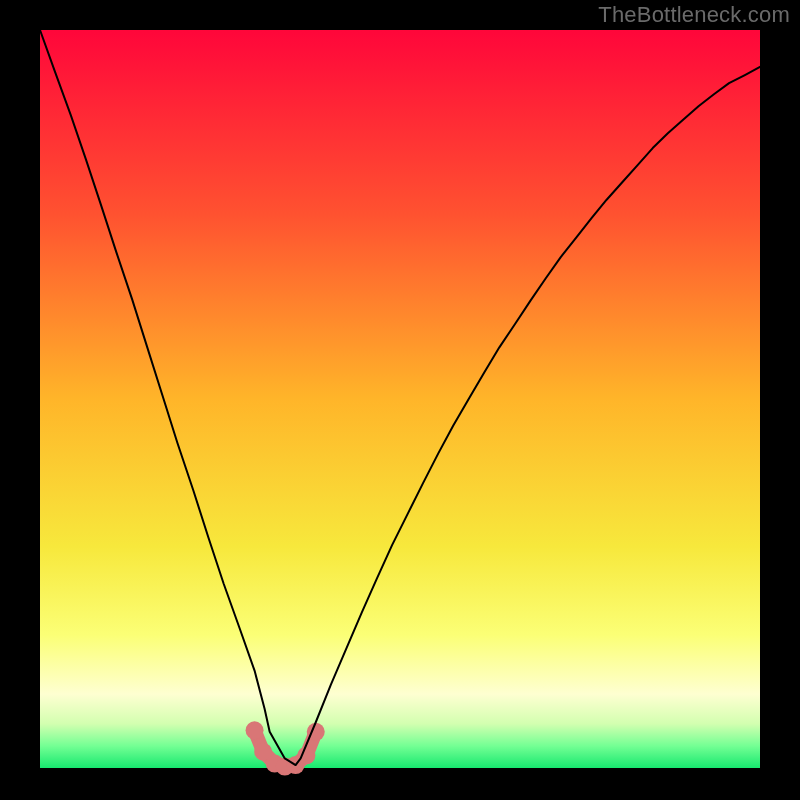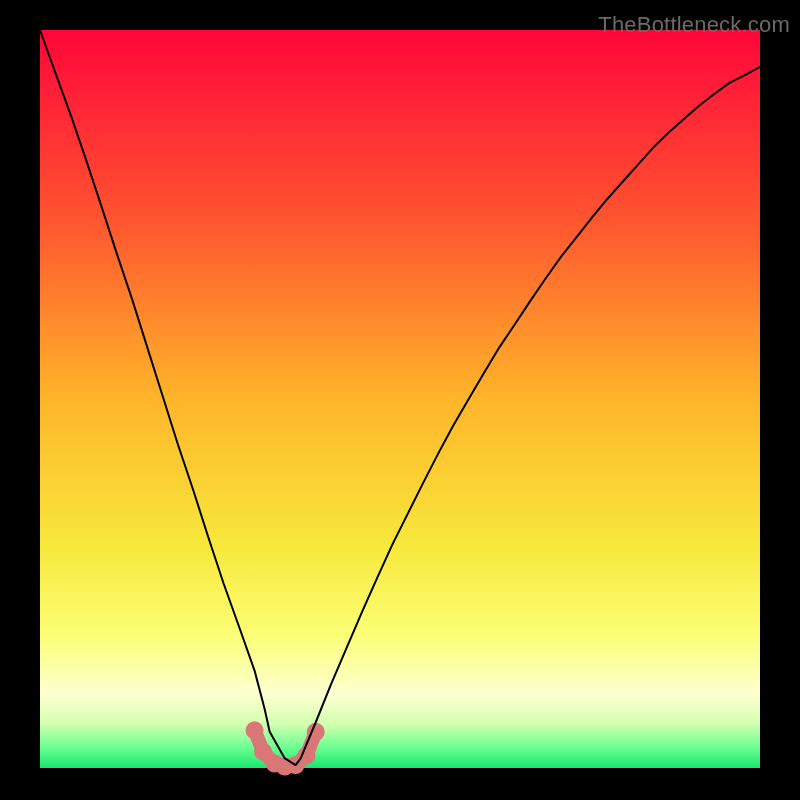--- a/index.html
+++ b/index.html
@@ -12,21 +12,21 @@
     font-family: Arial, Helvetica, sans-serif;
   }
   .frame {
     position: relative;
     width: 800px;
     height: 800px;
     background: #000;
   }
   .attribution {
     position: absolute;
-    top: 12px;
+    top: 2px;
     right: 10px;
     color: #6a6a6a;
     font-size: 22px;
     font-weight: 500;
     letter-spacing: 0.2px;
   }
   svg {
     display: block;
   }
 </style>

